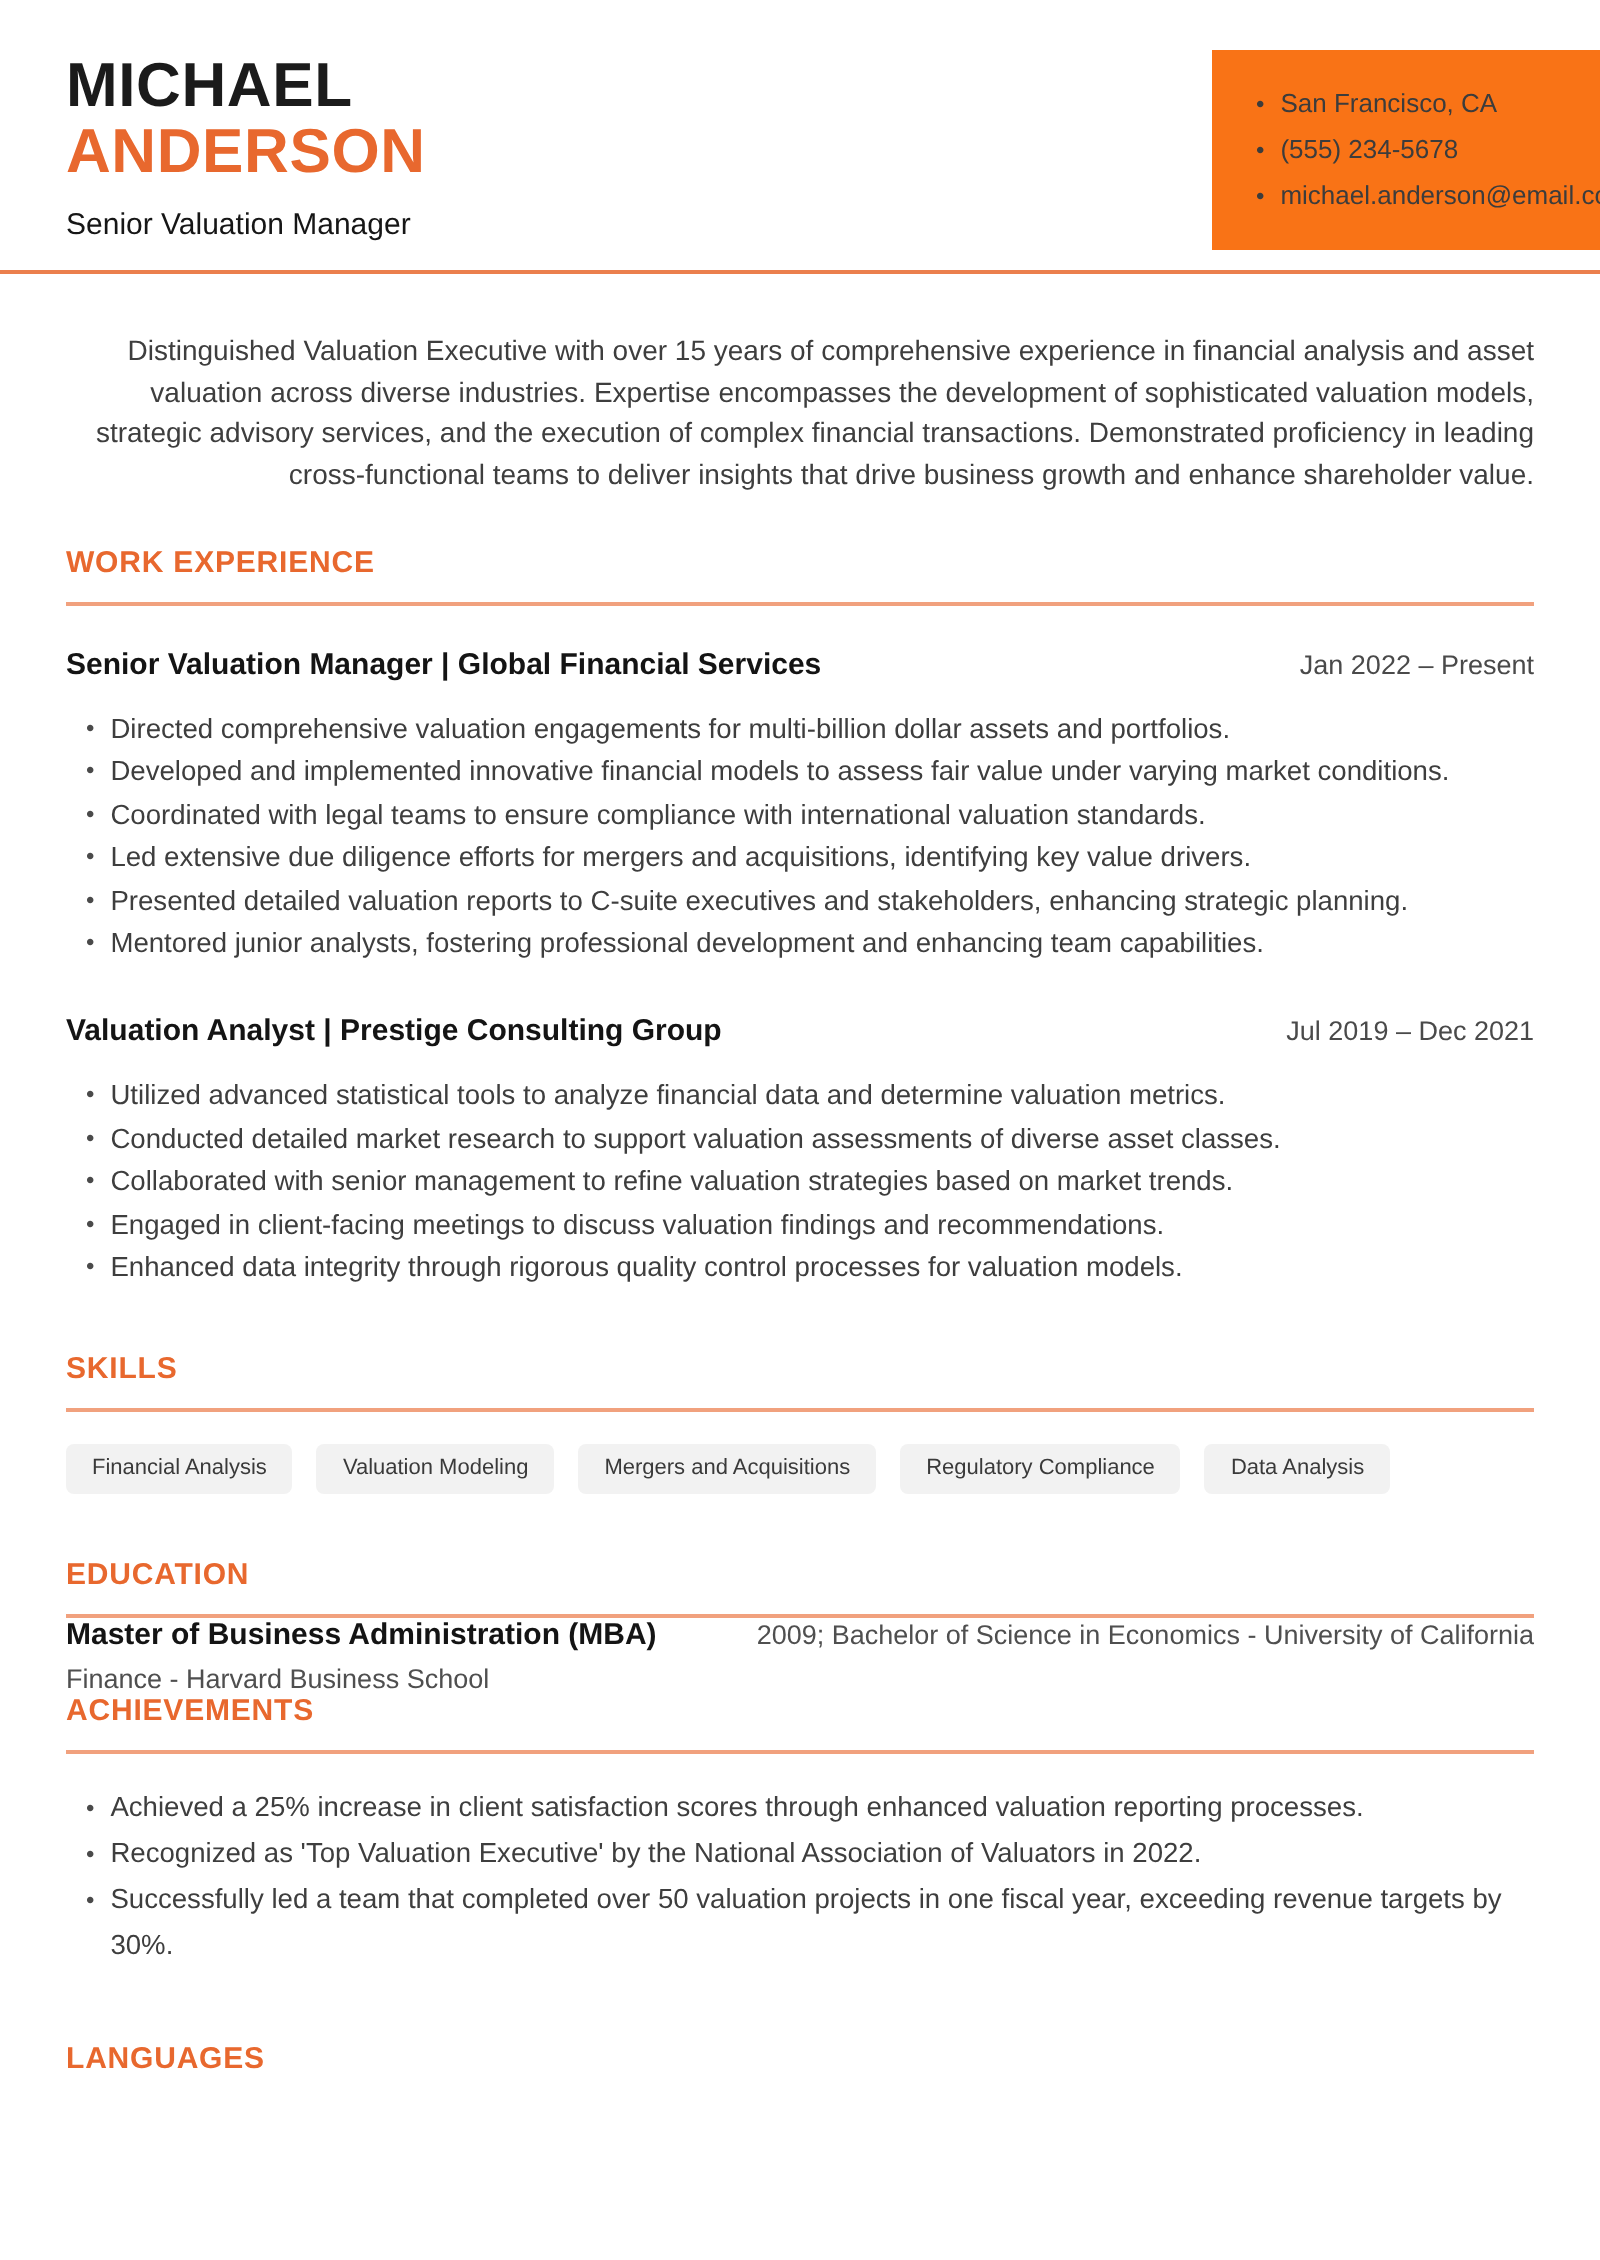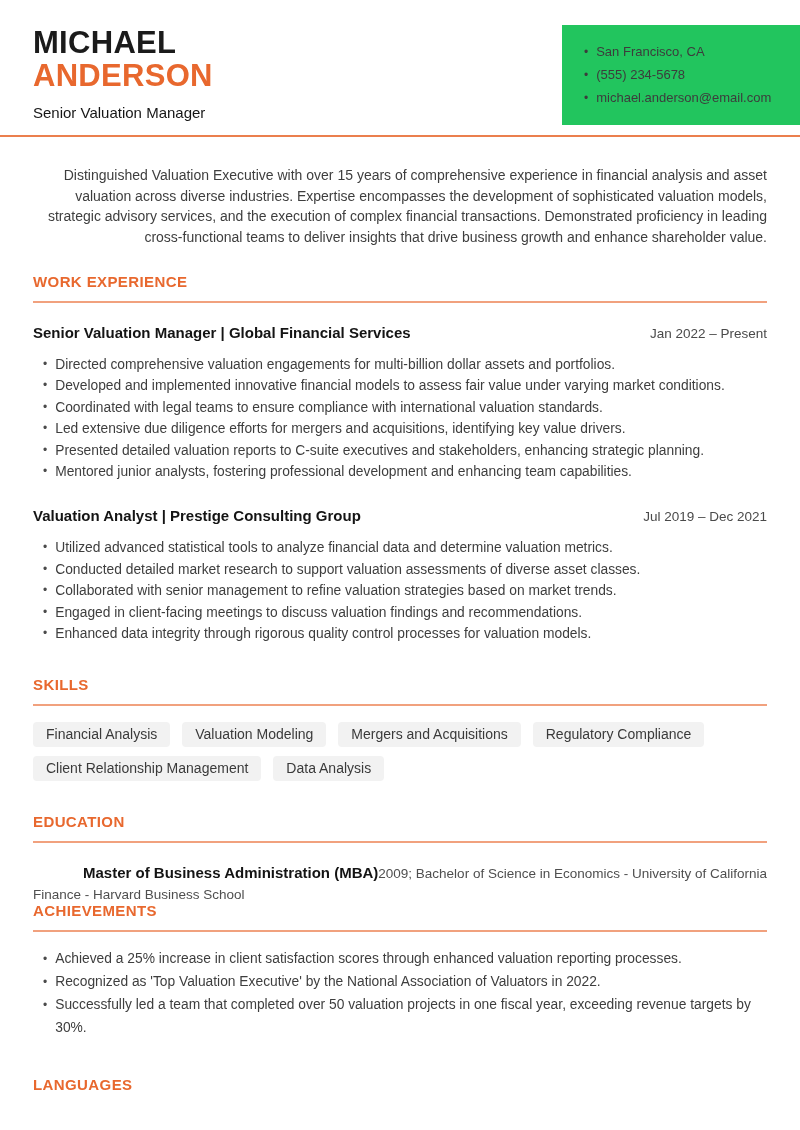--- a/index.html
+++ b/index.html
@@ -24,22 +24,22 @@
     letter-spacing: 0.3px;
     color: #1b1b1b;
   }
   .name-line.last { color: var(--accent); }
   .header-job-title { margin-top: 12px; font-size: 15px; color: #161616; }
 
   .contact-box {
     position: absolute;
     top: 25px;
     right: 0;
-    width: 238px;
-    background: #22c55e;
+    width: 194px;
+    background: #f97316;
     padding: 13px 14px 13px 22px;
     font-size: 13px;
     color: #3c3c3c;
   }
   .contact-item { display: flex; align-items: flex-start; line-height: 18px; margin: 5px 0; }
   .contact-item::before { content: "•"; margin-right: 8px; color: #3c3c3c; font-size: 12px; }
 
   .top-divider { position: absolute; left: 0; bottom: 0; width: 800px; height: 2px; background: var(--accent); opacity: 0.85; }
 
   
@@ -89,27 +89,27 @@
   }
   .section-achievements ul.bullet-list li { line-height: 22.8px; }
   .section-achievements ul.bullet-list li::before { line-height: 22.8px; }
 
   
   .tag-row { display: flex; flex-wrap: wrap; gap: 9px 12px; margin-top: 16px; }
   .tag {
     background: #f2f2f2;
     border-radius: 4px;
     padding: 6px 13px;
-    font-size: 14px;
+    font-size: 11px;
     color: #3a3a3a;
     line-height: 13px;
   }
 
   
-  .edu-row { display: flex; justify-content: flex-end; align-items: baseline; margin-top: 21px; }
+  .edu-row { display: flex; justify-content: space-between; align-items: baseline; }
   .edu-degree { font-size: 15px; font-weight: 700; color: #141414; }
   .edu-right { font-size: 13.5px; color: #4f4f4f; white-space: nowrap; }
   .edu-school { margin-top: 6px; font-size: 13.5px; color: #4f4f4f; }
 
   .section-achievements ul.bullet-list { margin-top: 16px; }
 </style>
 </head>
 <body>
 
 <header class="header">
@@ -189,21 +189,20 @@
   </section>
 
   <section class="section-skills">
     <h2 class="section-heading">SKILLS</h2>
     <hr class="section-divider">
     <div class="tag-row">
       <span class="tag">Financial Analysis</span>
       <span class="tag">Valuation Modeling</span>
       <span class="tag">Mergers and Acquisitions</span>
       <span class="tag">Regulatory Compliance</span>
-      <span class="tag">Client Relationship Management</span>
       <span class="tag">Data Analysis</span>
     </div>
   </section>
 
   <section class="section-education">
     <h2 class="section-heading">EDUCATION</h2>
     <hr class="section-divider">
     <div class="edu-row">
       <span class="edu-degree">Master of Business Administration (MBA)</span>
       <span class="edu-right">2009; Bachelor of Science in Economics - University of California</span>

